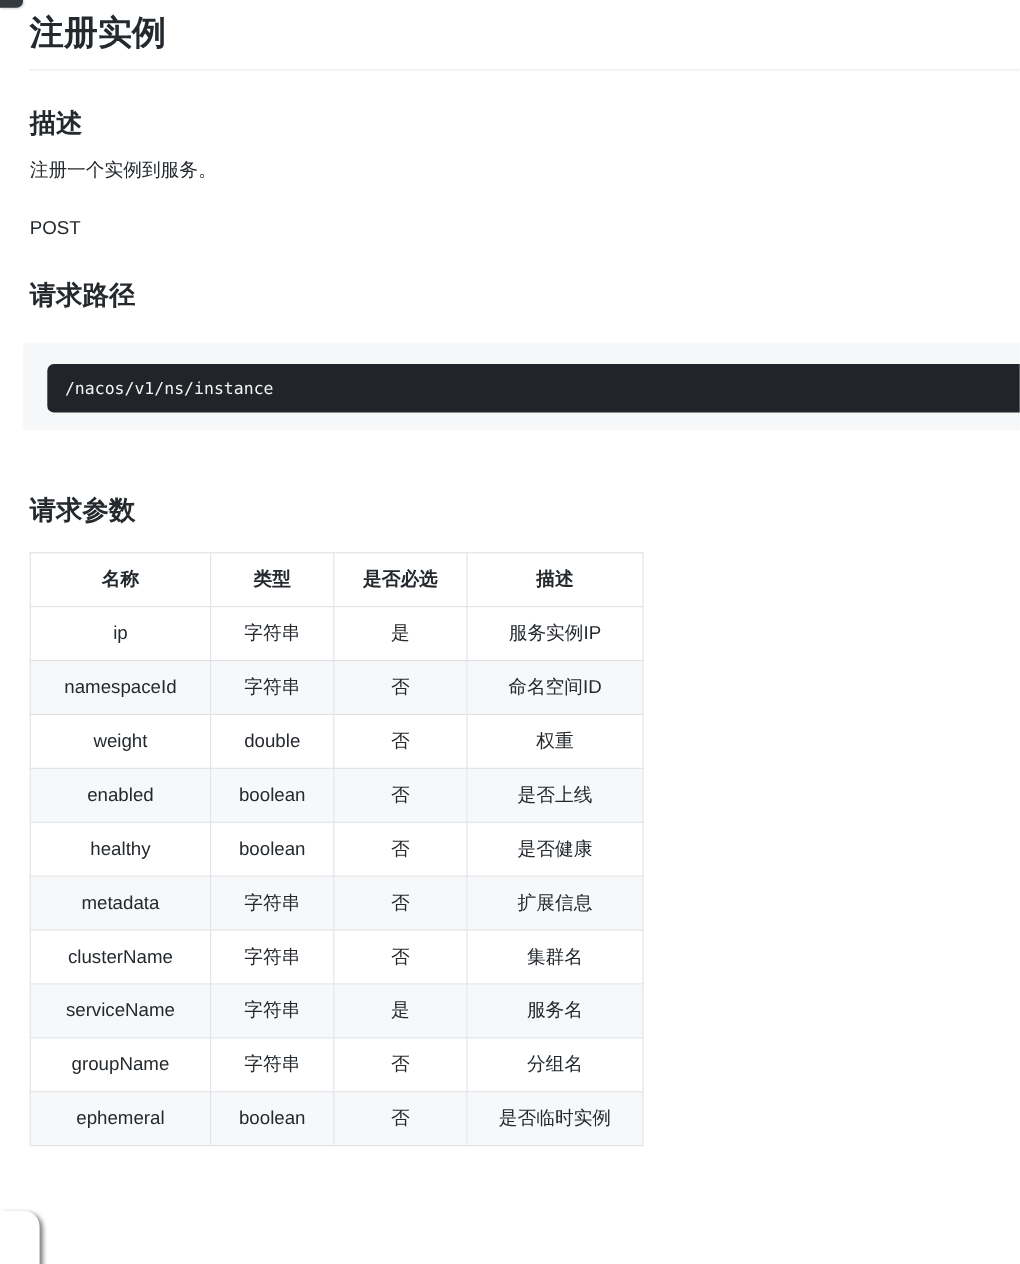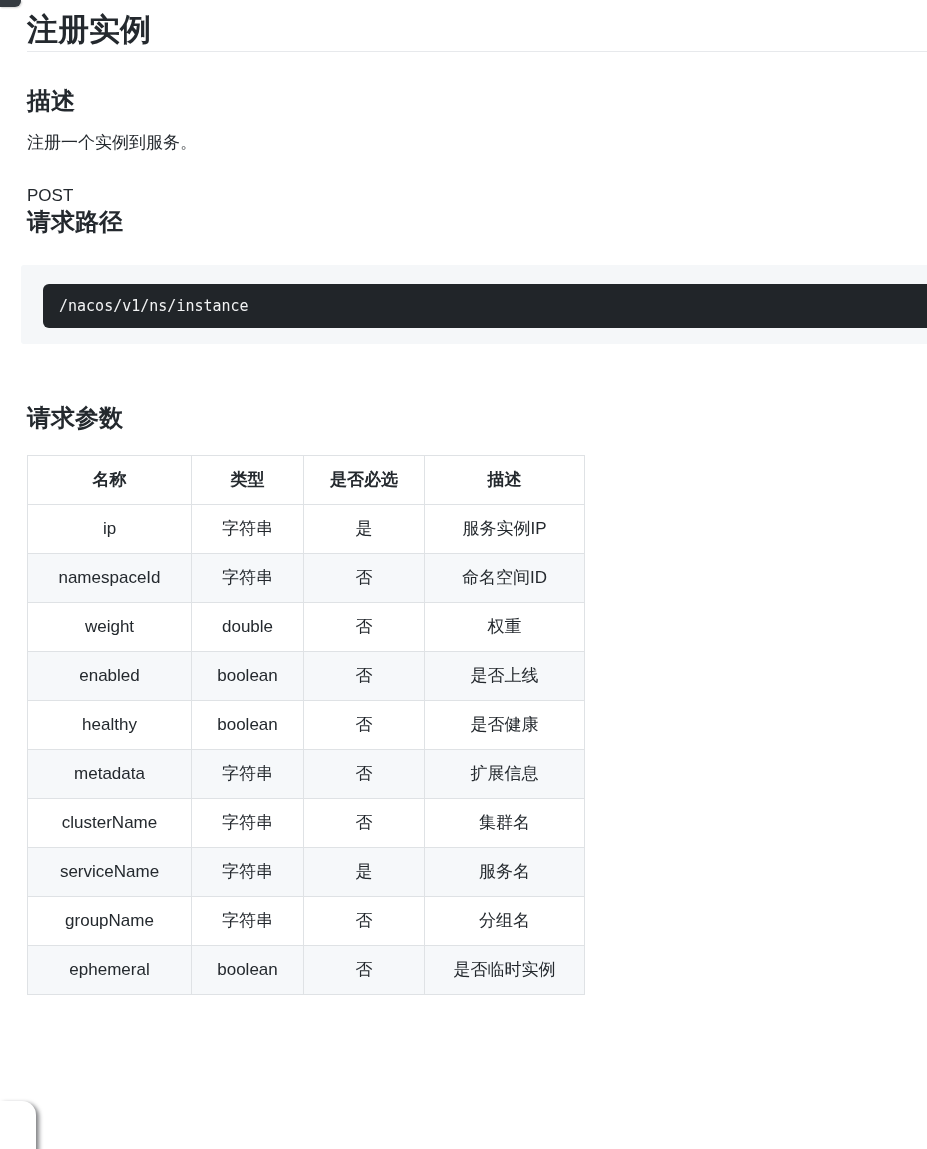--- a/index.html
+++ b/index.html
@@ -9,31 +9,31 @@
     overflow: hidden;
     position: relative;
     font-family: "Liberation Sans", "DejaVu Sans", sans-serif;
     color: #24292e;
   }
   .content { padding: 0 0 0 27px; position: relative; }
 
   h1.doc-title {
     margin-top: 12px;
     font-size: 31px; line-height: 36px; font-weight: bold;
-    padding-bottom: 3px;
+    padding-bottom: 15px;
     border-bottom: 1px solid #e7e9ec;
     margin-right: 0;
   }
   h2 { font-size: 24px; line-height: 28px; font-weight: bold; }
   h2.sec-desc   { margin-top: 35px; }
   p.body-text   { font-size: 17px; line-height: 24px; }
   p.desc-text   { margin-top: 16px; }
   h2.sec-type   { margin-top: 38px; }
   p.type-text   { margin-top: 29px; }
-  h2.sec-path   { }
+  h2.sec-path   { margin-top: 35px; }
 
   .code-outer {
     margin: 29px 0 0 -6px;
     width: 960px;                 
     background: #f5f7f9;
     padding: 19px 0 16px 22px;
     border-radius: 3px 0 0 3px;
   }
   .code-dark {
     background: #212529;

